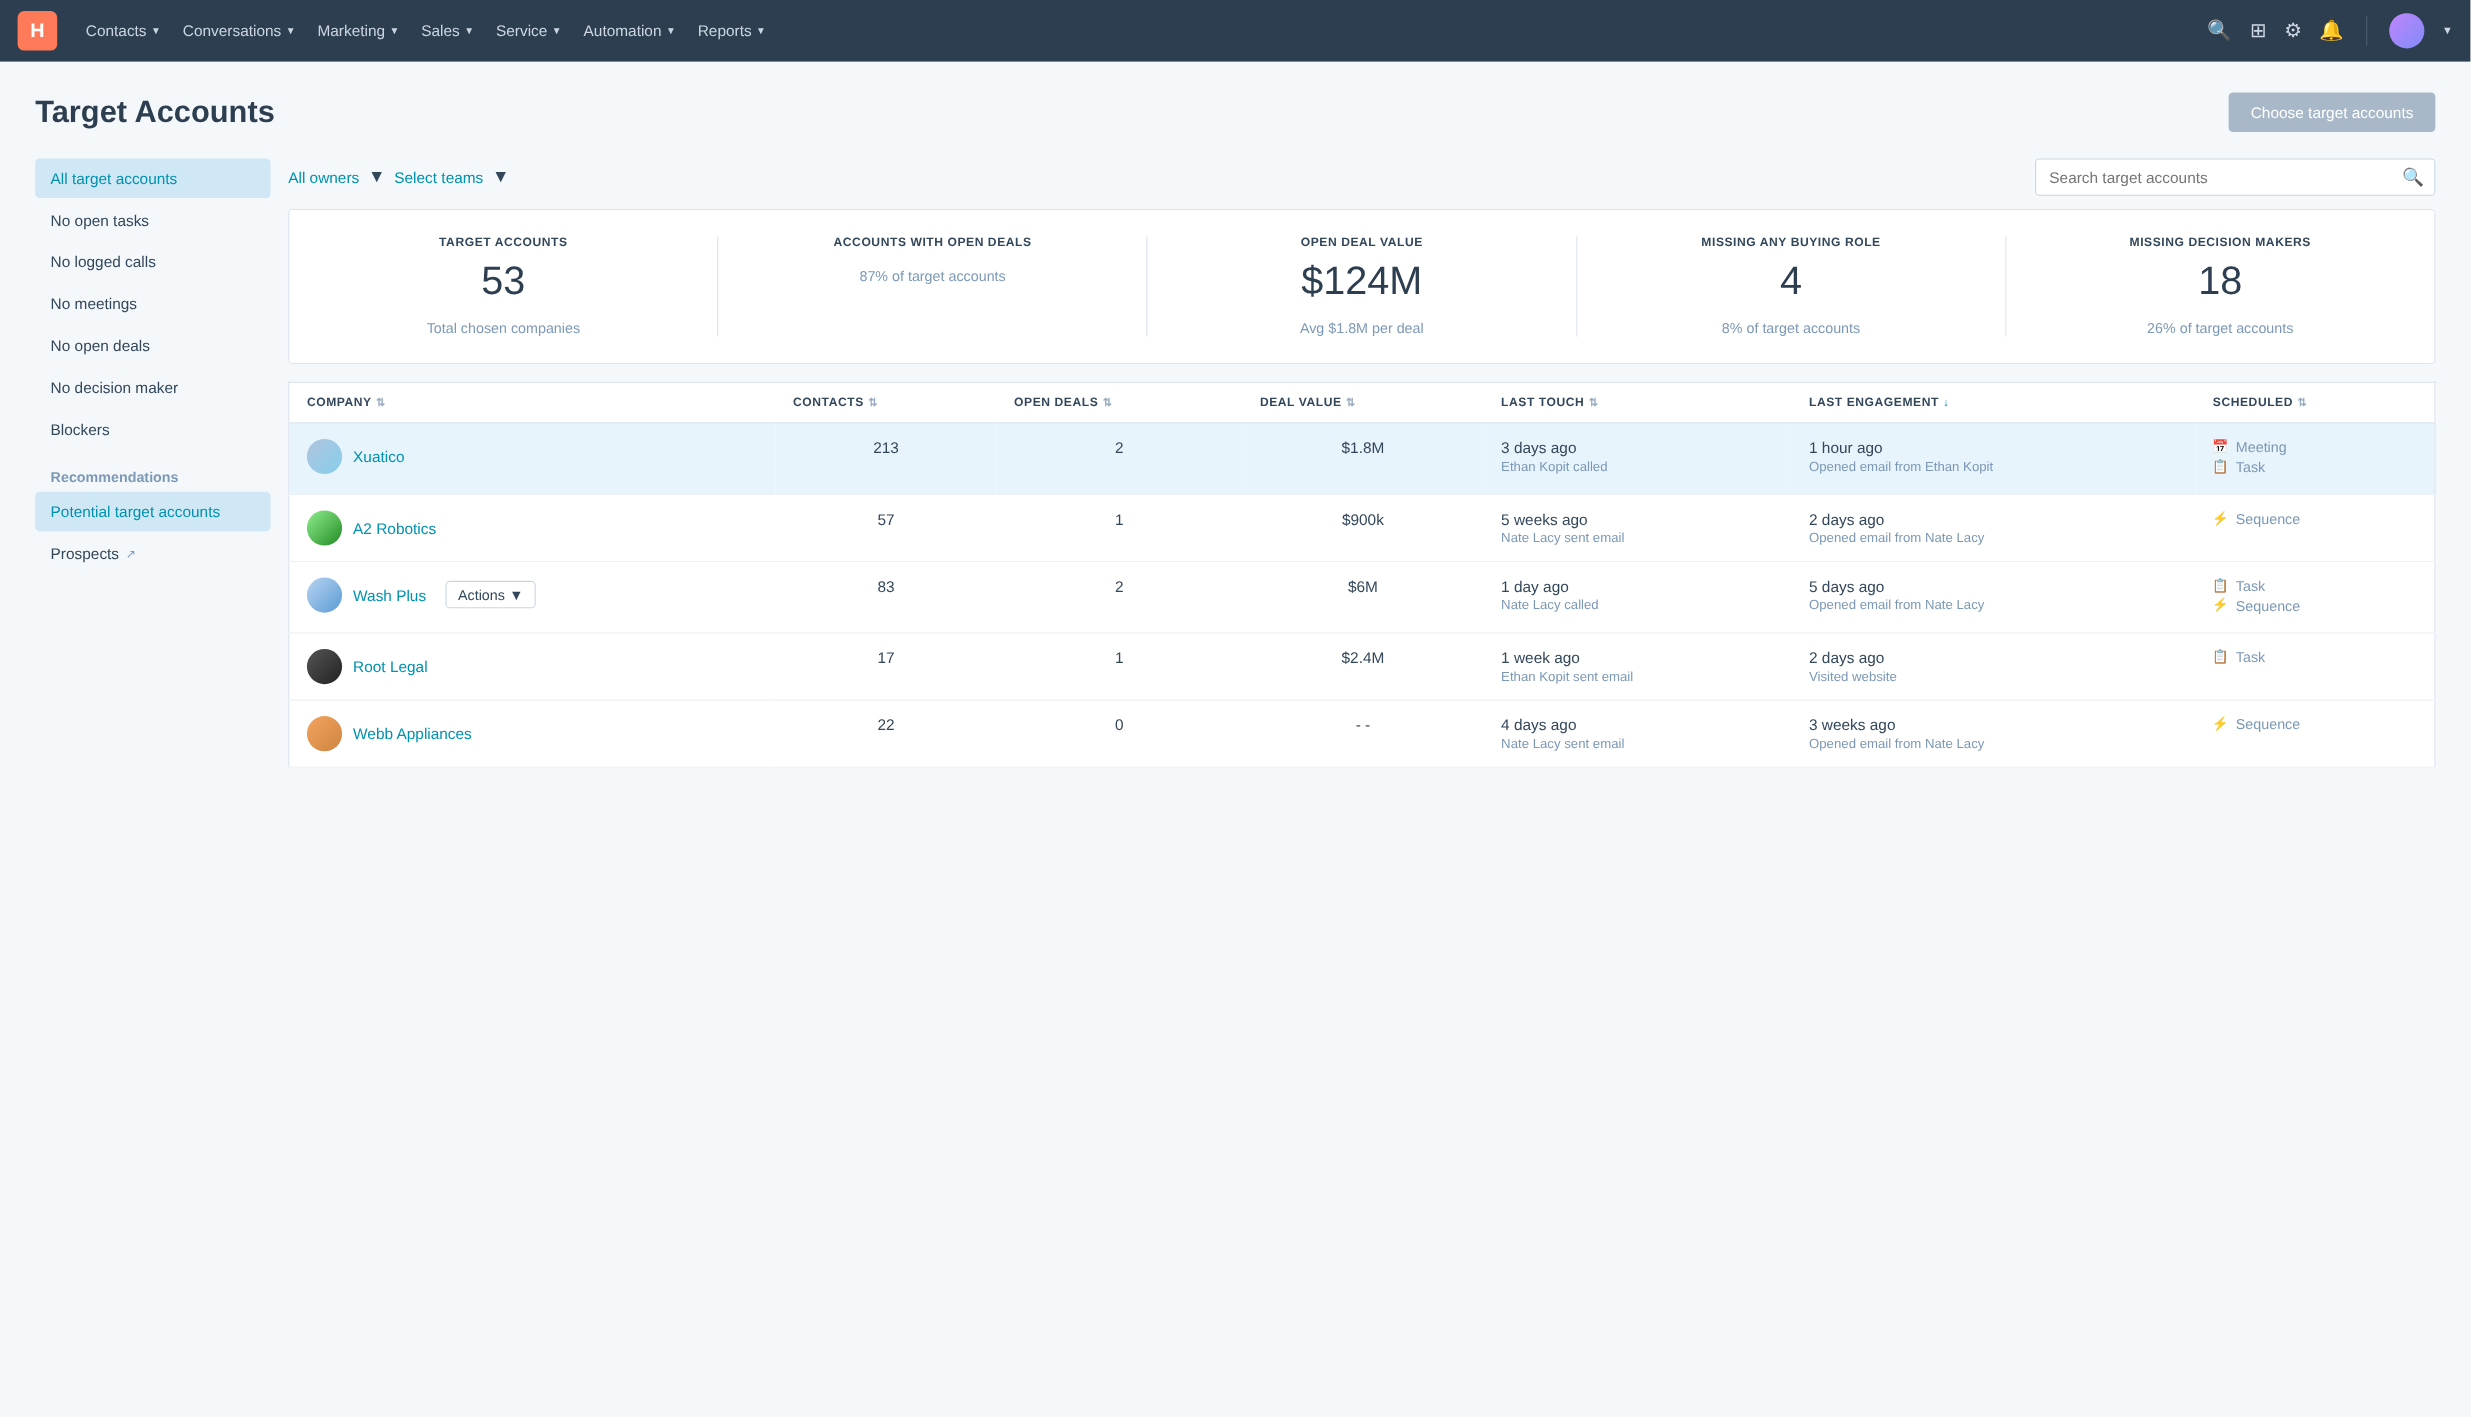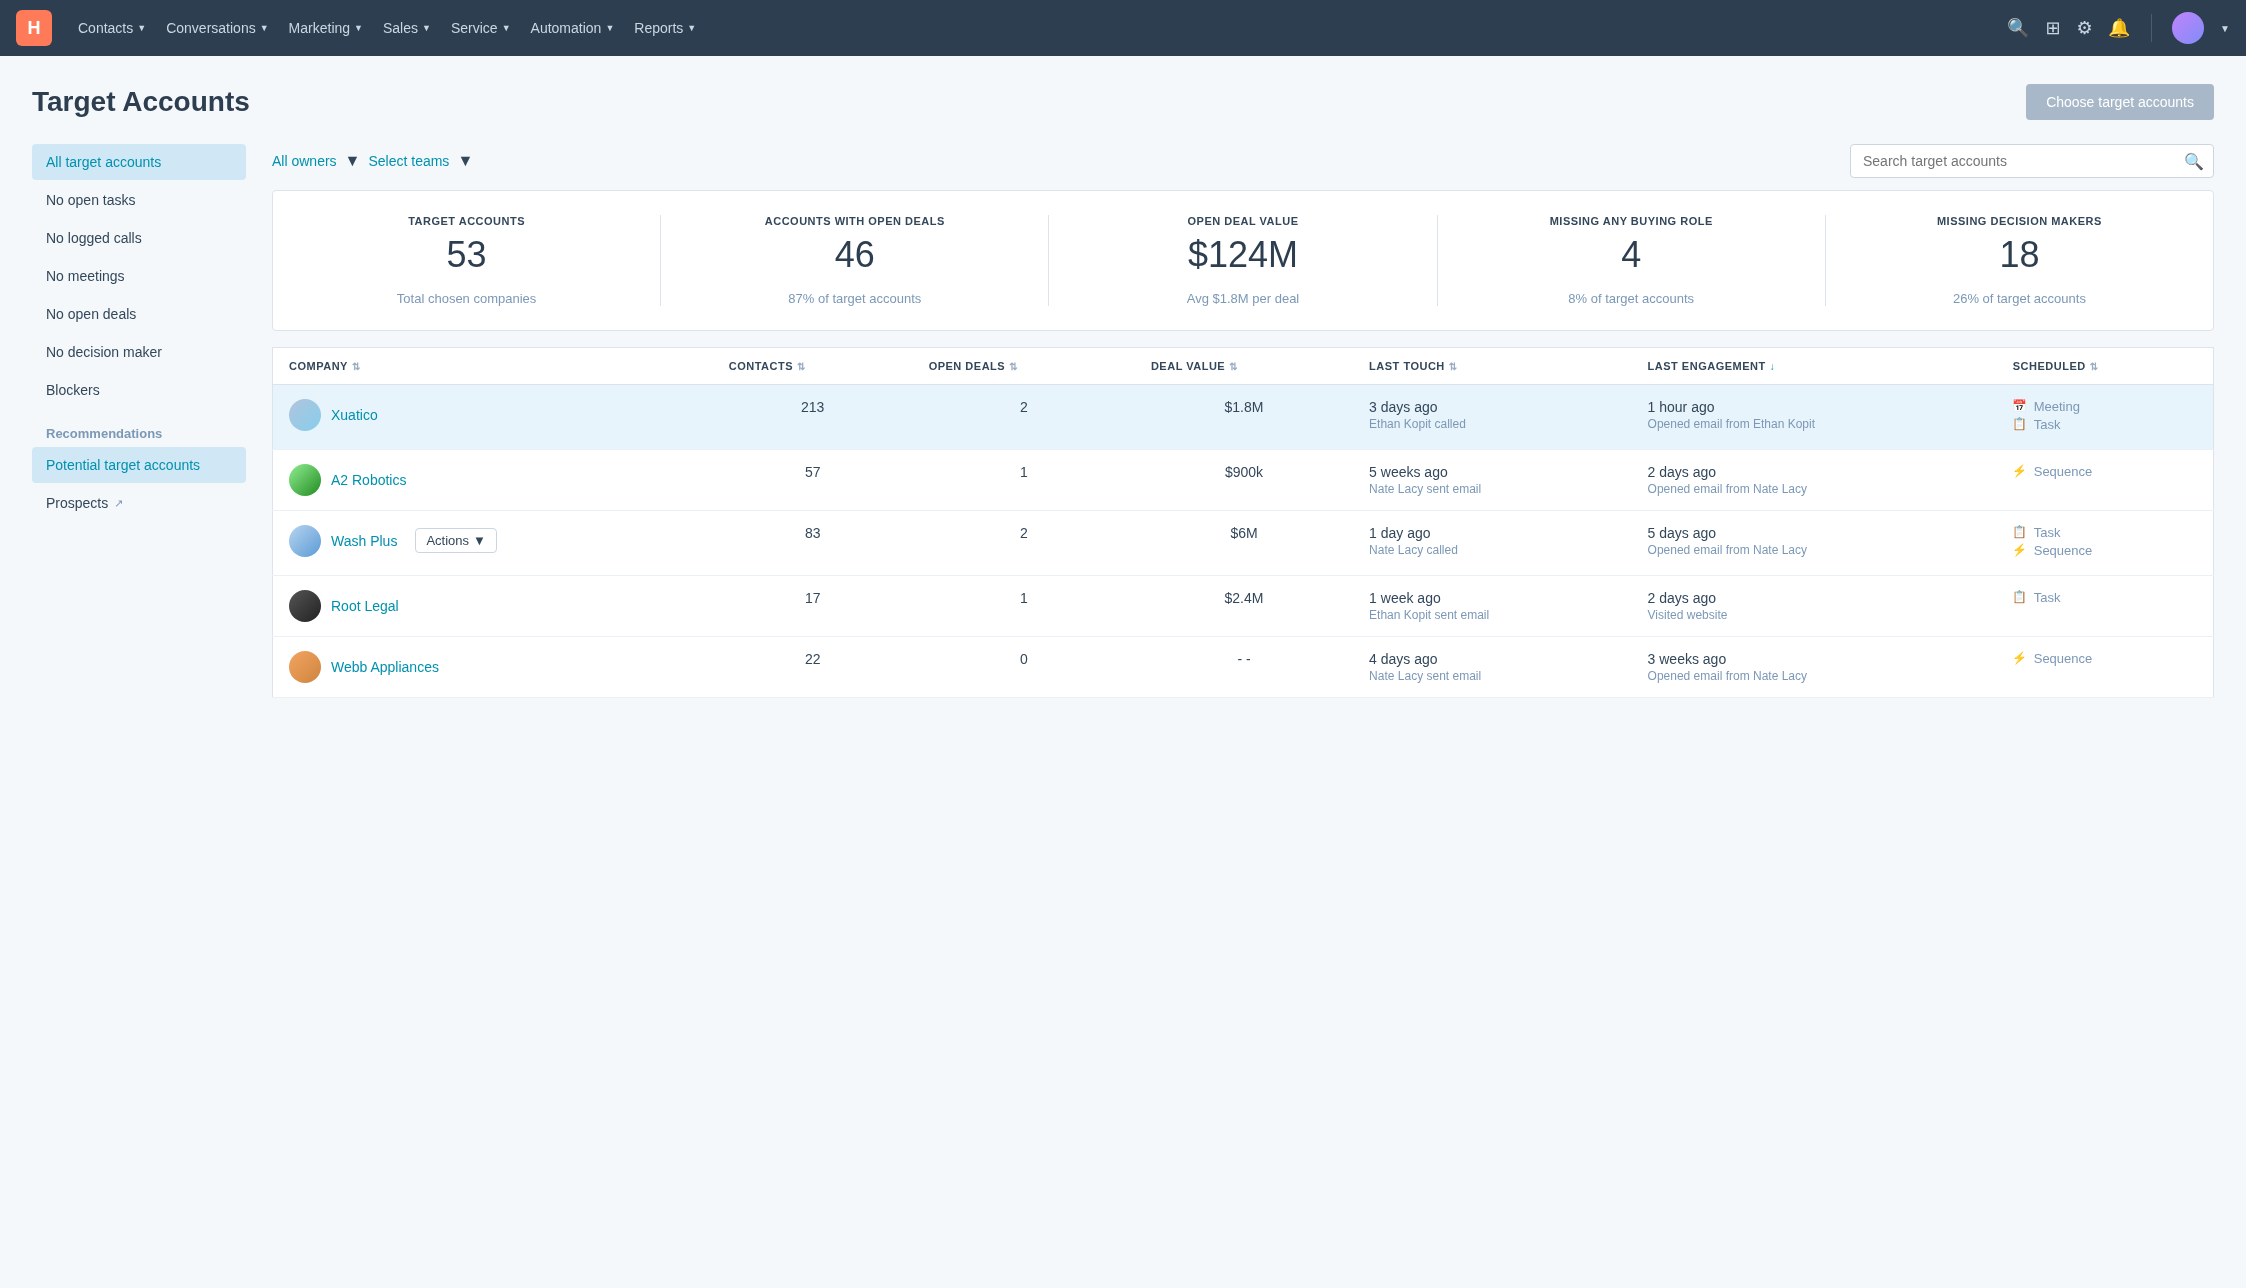--- a/index.html
+++ b/index.html
@@ -71,21 +71,21 @@
       padding: 10px 20px;
       border-radius: 4px;
       font-size: 14px;
       font-weight: 500;
       cursor: pointer;
     }
 
     
     .main-layout {
       display: flex;
-      gap: 10px;
+      gap: 0;
       justify-content: flex-end;
     }
 
     
     .sidebar {
       width: 230px;
       flex-shrink: 0;
       padding-right: 16px;
     }
     .sidebar-item {
@@ -359,21 +359,20 @@
       </div>
 
       <div class="stats-card" id="stats-card">
           <div class="stat-item">
     <div class="stat-label">TARGET ACCOUNTS</div>
     <div class="stat-value">53</div>
     <div class="stat-sub">Total chosen companies</div>
   </div>
           <div class="stat-item">
     <div class="stat-label">ACCOUNTS WITH OPEN DEALS</div>
-    <div class="stat-value">46</div>
     <div class="stat-sub">87% of target accounts</div>
   </div>
           <div class="stat-item">
     <div class="stat-label">OPEN DEAL VALUE</div>
     <div class="stat-value">$124M</div>
     <div class="stat-sub">Avg $1.8M per deal</div>
   </div>
           <div class="stat-item">
     <div class="stat-label">MISSING ANY BUYING ROLE</div>
     <div class="stat-value">4</div>

